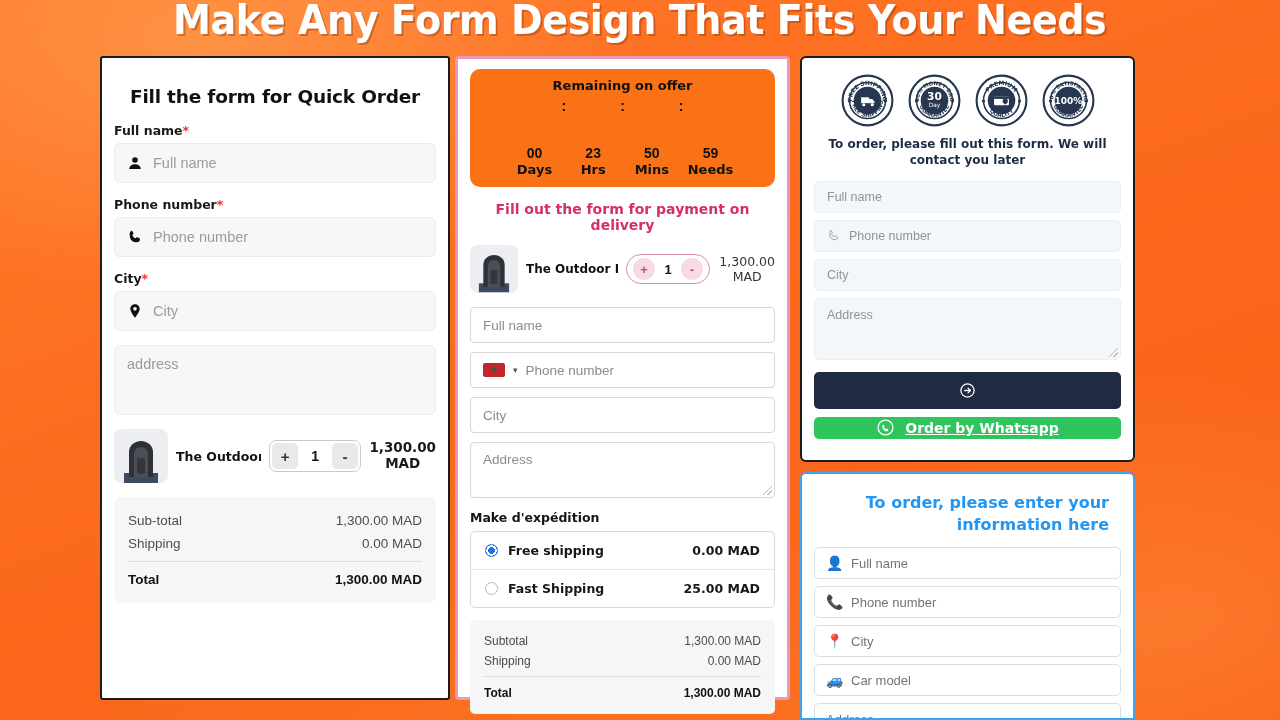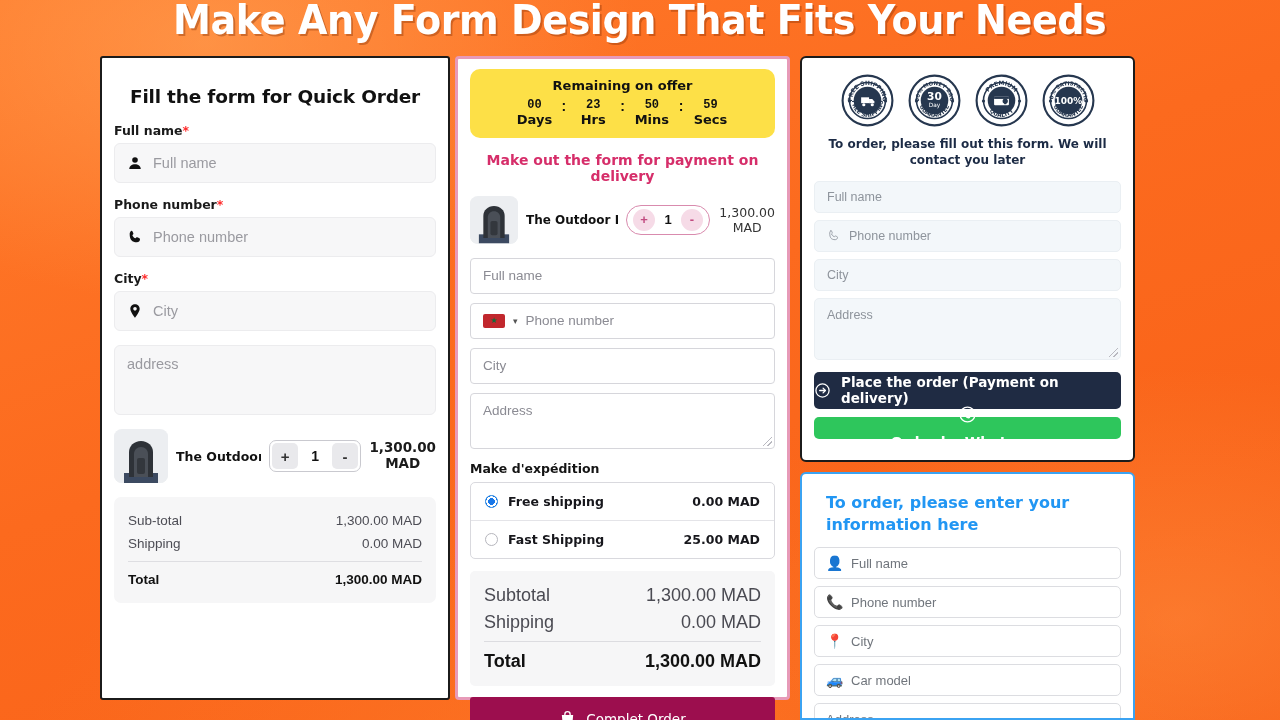--- a/index.html
+++ b/index.html
@@ -67,27 +67,27 @@
   .totbox { background: #f6f6f7; border-radius: 7px; padding: 12px 14px; margin-top: 4px; }
   .totrow { display: flex; justify-content: space-between; font-size: 13.5px; color: #4d4d55; padding: 4px 0; }
   .totrow.total { border-top: 1px solid #dedee2; margin-top: 6px; padding-top: 10px;
                   font-weight: 700; color: #111; }
   .btn-dark { margin-top: 12px; height: 46px; background: #000; color: #fff; border-radius: 7px;
               display: flex; align-items: center; justify-content: center; gap: 9px;
               font-size: 14.5px; font-weight: 700; cursor: pointer;
               font-family: "DejaVu Sans", sans-serif; }
 
   
-  .timer { background: #fde047; border-radius: 10px; padding: 9px 10px 10px; text-align: center; }
+  .timer { background: #f97316; border-radius: 10px; padding: 9px 10px 10px; text-align: center; }
   .timer-head { font-size: 13px; font-weight: 700; color: #111; margin-bottom: 5px;
                 font-family: "DejaVu Sans", sans-serif; }
   .timer-grid { display: flex; justify-content: center; align-items: flex-start; gap: 0; }
   .tcell { width: 54px; text-align: center; }
-  .tnum { font-size: 12px; font-weight: 700; color: #111; line-height: 1.25;
-          font-family: Liberation Mono, monospace; }
+  .tnum { font-size: 14px; font-weight: 700; color: #111; line-height: 1.25;
+          font-family: Liberation Sans, sans-serif; margin-top: 47px; }
   .tlab { font-size: 13px; font-weight: 700; color: #111; line-height: 1.15;
           font-family: "DejaVu Sans", sans-serif; }
   .tsep { font-size: 14px; font-weight: 700; color: #111; line-height: 1.25; }
   .p2-sub { text-align: center; font-size: 14px; font-weight: 700; color: #d62e6a;
             padding: 14px 0 12px; font-family: "DejaVu Sans", sans-serif; }
   .p2-prod { display: flex; align-items: center; gap: 8px; padding-bottom: 14px; }
   .p2-pname { font-size: 12px; font-weight: 700; color: #111; width: 92px;
               white-space: nowrap; overflow: hidden; font-family: "DejaVu Sans", sans-serif; }
   .stepper-pink { display: flex; align-items: center; gap: 4px; border: 1.5px solid #d98bae;
                   border-radius: 18px; padding: 3px 6px; height: 30px; background: #fff; }
@@ -112,21 +112,21 @@
                font-family: "DejaVu Sans", sans-serif; }
   .shipbox { border: 1px solid #d9d9de; border-radius: 5px; overflow: hidden; margin-bottom: 12px; }
   .shiprow { display: flex; align-items: center; gap: 10px; padding: 11px 14px; font-size: 12.5px;
              font-weight: 700; color: #17171c; font-family: "DejaVu Sans", sans-serif; }
   .shiprow + .shiprow { border-top: 1px solid #e4e4e8; }
   .shiprow .amt { margin-left: auto; font-weight: 700; color: #17171c; }
   .radio { width: 13px; height: 13px; border-radius: 50%; border: 1px solid #b6b6bd; flex: 0 0 auto; }
   .radio.on { border: 1px solid #1d7fe0; background:
               radial-gradient(circle, #1877e8 0 45%, #fff 46% 66%, #1877e8 67% 100%); }
   .totbox2 { background: #f6f6f7; border-radius: 5px; padding: 11px 14px; margin-bottom: 11px; }
-  .totrow2 { display: flex; justify-content: space-between; font-size: 18px; color: #4a4a52; padding: 3px 0; }
+  .totrow2 { display: flex; justify-content: space-between; font-size: 12px; color: #4a4a52; padding: 3px 0; }
   .totrow2.total { border-top: 1px solid #dcdce0; margin-top: 5px; padding-top: 9px;
                    font-weight: 700; color: #111; }
   .btn-magenta { height: 44px; background: #9c0e4e; color: #fff; border-radius: 3px; display: flex;
                  align-items: center; justify-content: center; gap: 10px; font-size: 13.5px;
                  cursor: pointer; font-family: "DejaVu Sans", sans-serif; }
 
   
   .badges { display: flex; justify-content: center; gap: 14px; padding: 8px 0 10px; }
   .badge { width: 53px; height: 53px; }
   .p3-head { text-align: center; font-size: 12px; font-weight: 700; color: #1c2b45;
@@ -134,25 +134,25 @@
   .p3-input { height: 32px; background: #f3f7fa; border: 1px solid #eaeff3; border-radius: 5px;
               display: flex; align-items: center; gap: 8px; padding: 0 12px; margin-bottom: 7px; }
   .p3-input .ph { font-size: 12.5px; color: #8e949c; }
   .p3-ta { height: 62px; background: #f3f7fa; border: 1px solid #eaeff3; border-radius: 5px;
            padding: 9px 12px; font-size: 12.5px; color: #8e949c; margin-bottom: 12px; position: relative; }
   .btn-navy { height: 37px; background: #1f2b43; color: #fff; border-radius: 5px; display: flex;
               align-items: center; justify-content: center; gap: 10px; font-size: 13.5px;
               font-weight: 700; cursor: pointer; margin-bottom: 8px; font-family: "DejaVu Sans", sans-serif; }
   .btn-green { height: 22px; background: #2ec65c; color: #fff; border-radius: 5px; display: flex;
                align-items: center; justify-content: center; gap: 10px; font-size: 14px;
-               font-weight: 700; cursor: pointer; font-family: "DejaVu Sans", sans-serif; flex-direction: column; }
+               font-weight: 700; cursor: pointer; font-family: "DejaVu Sans", sans-serif; }
   .btn-green .lbl { text-decoration: underline; }
 
   
-  .p4-head { text-align: left; font-size: 16px; font-weight: 700; color: #2196f3;
+  .p4-head { text-align: right; font-size: 16px; font-weight: 700; color: #2196f3;
              line-height: 1.35; padding: 8px 12px 12px; font-family: "DejaVu Sans", sans-serif; }
   .p4-input { height: 32px; background: #fff; border: 1px solid #dcdde1; border-radius: 5px;
               display: flex; align-items: center; gap: 9px; padding: 0 11px; margin-bottom: 7px; }
   .p4-input .ph { font-size: 13px; color: #70757c; }
   .p4-emoji { font-size: 14px; width: 16px; text-align: center; }
   .p4-ta { height: 46px; background: #fff; border: 1px solid #dcdde1; border-radius: 5px;
            padding: 8px 11px; font-size: 13px; color: #70757c; }
   svg { display: block; }
 </style>
 </head>
@@ -259,26 +259,26 @@
         <div class="tlab">Hrs</div>
       </div>
       <div class="tsep">:</div>
       <div class="tcell">
         <div class="tnum">50</div>
         <div class="tlab">Mins</div>
       </div>
       <div class="tsep">:</div>
       <div class="tcell">
         <div class="tnum">59</div>
-        <div class="tlab">Secs</div>
+        <div class="tlab">Needs</div>
       </div>
     </div>
   </div>
 
-  <div class="p2-sub">Make out the form for payment on delivery</div>
+  <div class="p2-sub">Fill out the form for payment on delivery</div>
 
   <div class="p2-prod">
     <div class="thumb" style="width:48px;height:48px">
       <svg width="48" height="46" viewBox="0 0 54 50">
         <rect x="0" y="0" width="54" height="50" fill="#eceef1"></rect>
         <rect x="10" y="40" width="34" height="10" fill="#3c4a61"></rect>
         <path d="M15 44V19c0-6 5-11 12-11s12 5 12 11v25z" fill="#2e3238"></path>
         <path d="M20 44V21c0-4 3-7 7-7s7 3 7 7v23z" fill="#4a4f57"></path>
         <rect x="23" y="25" width="8" height="16" rx="2" fill="#33373d"></rect>
       </svg>
@@ -442,21 +442,20 @@
     <span class="resize-grip"></span>
   </div>
 
   <div class="btn-navy">
     <span>
       <svg width="17" height="17" viewBox="0 0 24 24" fill="none" stroke="#fff" stroke-width="1.8" stroke-linecap="round" stroke-linejoin="round">
           <circle cx="12" cy="12" r="9.3"></circle>
           <path d="M8 12h8m-3.2-3.4L16.2 12l-3.4 3.4"></path>
         </svg>
     </span>
-    <span>Place the order (Payment on delivery)</span>
   </div>
   <div class="btn-green">
     <span>
       <svg width="19" height="19" viewBox="0 0 24 24" fill="none" stroke="#fff" stroke-width="1.6">
           <circle cx="12" cy="12" r="9.4"></circle>
           <path d="M9.2 8.4c.5 0 .8.2 1 .7l.5 1.2c.1.3 0 .6-.2.8l-.5.4c.5 1.1 1.4 2 2.5 2.5l.4-.5c.2-.3.5-.3.8-.2l1.2.5c.5.2.7.5.7 1 0 1.2-.9 2.1-2.1 2.1-3.1 0-5.6-2.5-5.6-7 0-1.1.9-1.5 1.3-1.5z" fill="#fff" stroke="none"></path>
         </svg>
     </span>
     <span class="lbl">Order by Whatsapp</span>
   </div>

